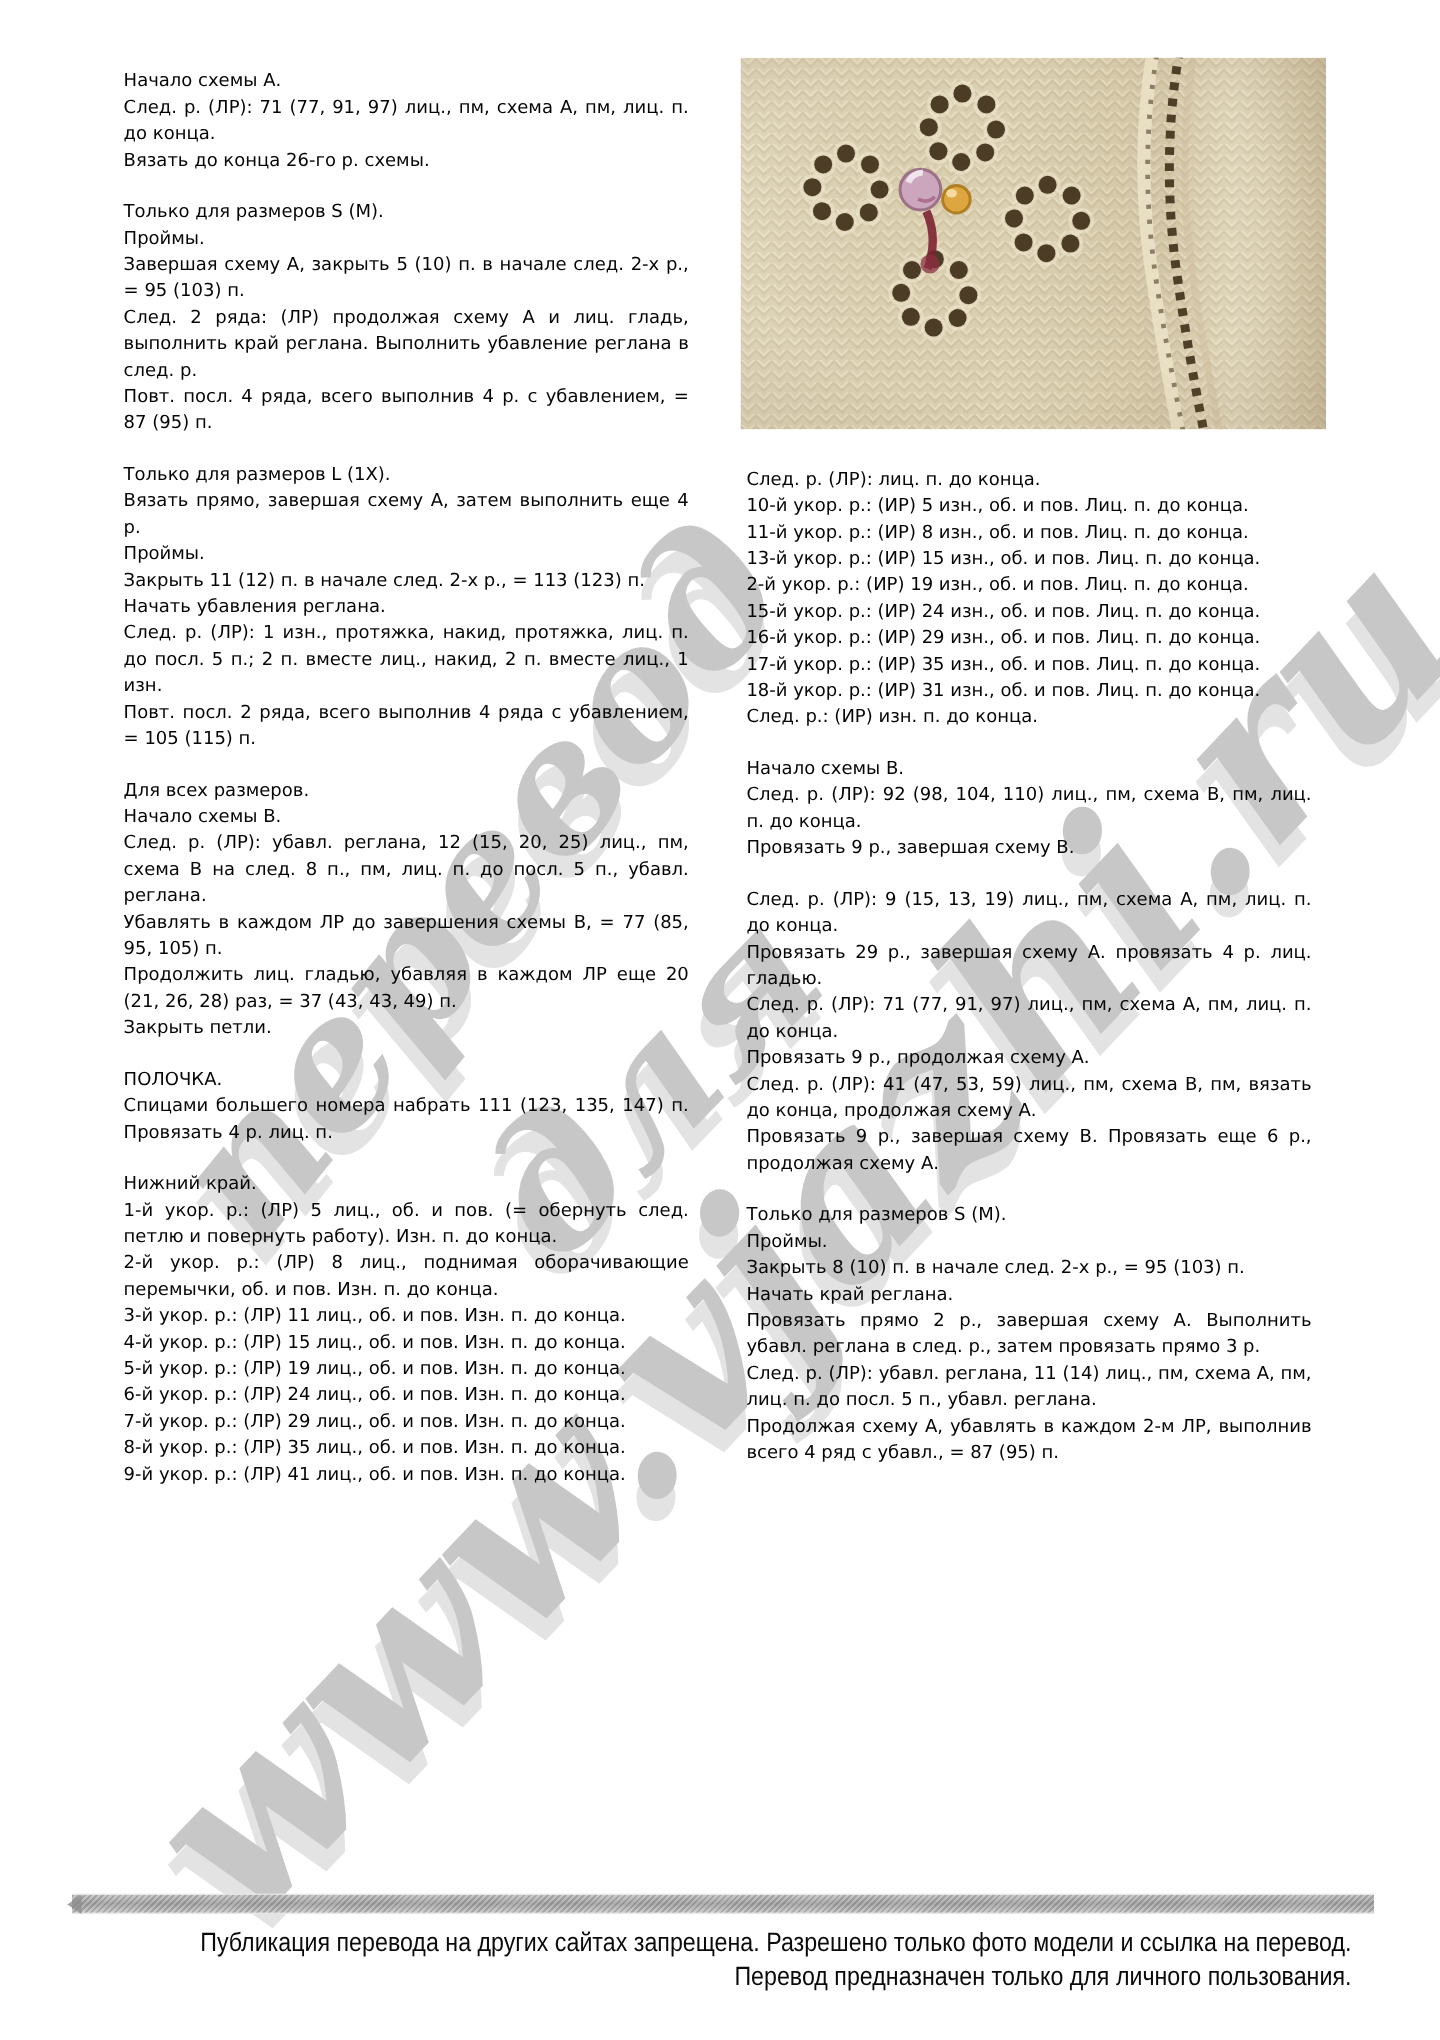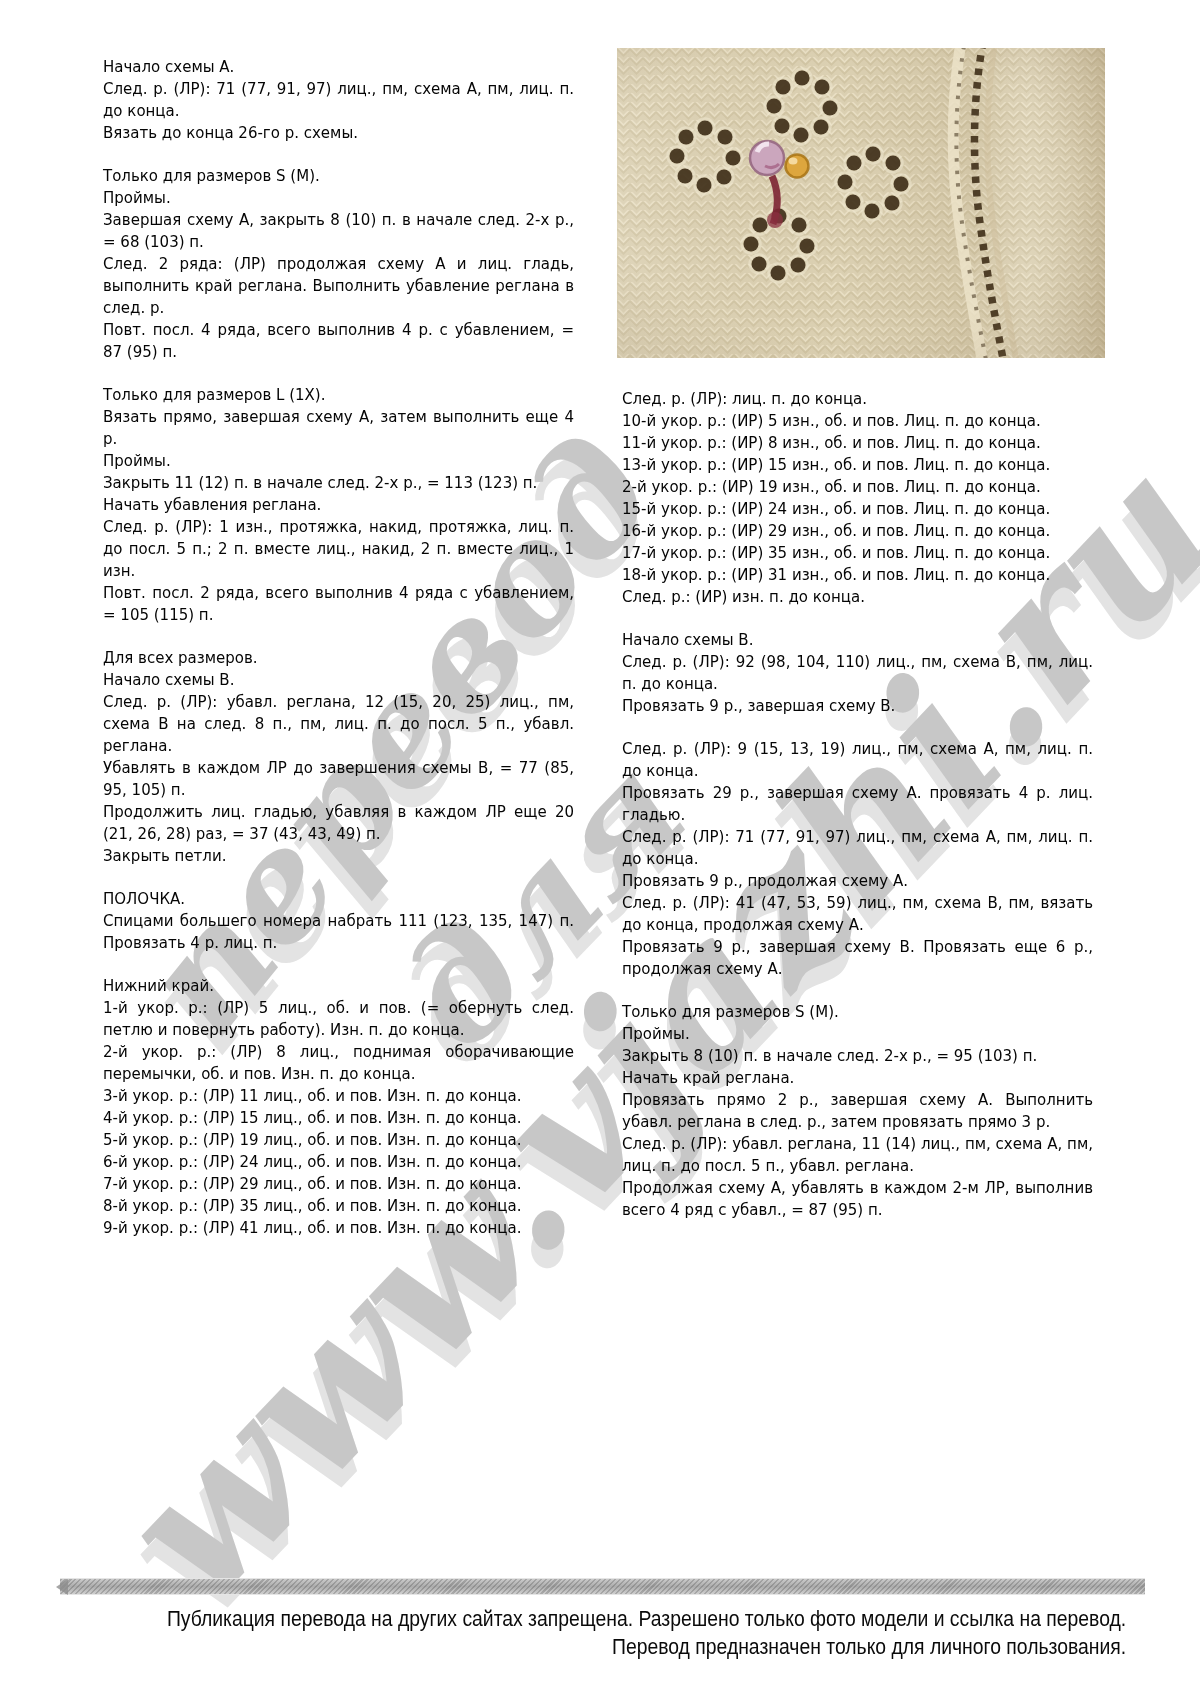--- a/index.html
+++ b/index.html
@@ -131,21 +131,21 @@
 
 <div class="col" id="col-left">
     <div class="group">
       <p>Начало схемы А.</p>
       <p>След. р. (ЛР): 71 (77, 91, 97) лиц., пм, схема А, пм, лиц. п. до конца.</p>
       <p>Вязать до конца 26-го р. схемы.</p>
     </div>
     <div class="group">
       <p>Только для размеров S (M).</p>
       <p>Проймы.</p>
-      <p>Завершая схему А, закрыть 8 (10) п. в начале след. 2-х р., = 68 (103) п.</p>
+      <p>Завершая схему А, закрыть 5 (10) п. в начале след. 2-х р., = 95 (103) п.</p>
       <p>След. 2 ряда: (ЛР) продолжая схему А и лиц. гладь, выполнить край реглана. Выполнить убавление реглана в след. р.</p>
       <p>Повт. посл. 4 ряда, всего выполнив 4 р. с убавлением, = 87 (95) п.</p>
     </div>
     <div class="group">
       <p>Только для размеров L (1X).</p>
       <p>Вязать прямо, завершая схему А, затем выполнить еще 4 р.</p>
       <p>Проймы.</p>
       <p>Закрыть 11 (12) п. в начале след. 2-х р., = 113 (123) п.</p>
       <p>Начать убавления реглана.</p>
       <p>След. р. (ЛР): 1 изн., протяжка, накид, протяжка, лиц. п. до посл. 5 п.; 2 п. вместе лиц., накид, 2 п. вместе лиц., 1 изн.</p>

